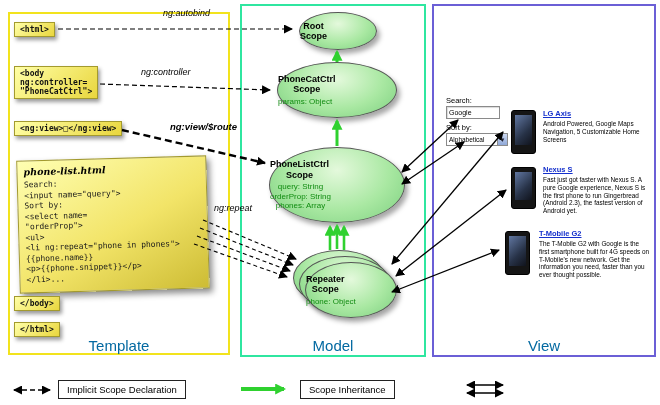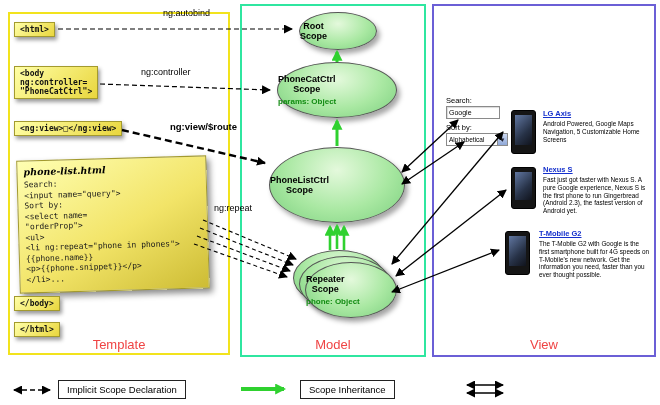--- a/index.html
+++ b/index.html
@@ -3,42 +3,42 @@
 <meta charset="utf-8">
 <style>
   * { margin:0; padding:0; box-sizing:border-box; }
   body { background:#fff; font-family:"Liberation Sans", sans-serif; }
   .canvas { position:relative; width:660px; height:405px; background:#fff; overflow:hidden; }
 
   .panel { position:absolute; background:#fff; z-index:1; }
   .panel-template { left:8px; top:12px; width:222px; height:343px; border:2px solid #f2e31d; }
   .panel-model   { left:240px; top:4px; width:186px; height:353px; border:2px solid #2fe6a0; }
   .panel-view    { left:432px; top:4px; width:224px; height:353px; border:2px solid #6b5fd6; }
-  .panel-label { position:absolute; font-size:13px; color:#ef4444; text-align:center; z-index:2; }
+  .panel-label { position:absolute; font-size:15px; color:#0369a1; text-align:center; z-index:2; }
 
   .pre { white-space:pre; }
 
   .ytag { position:absolute; background:linear-gradient(135deg,#ffffa6,#e9d63e); border:1px solid #a39a2e;
           box-shadow:2px 3px 4px rgba(0,0,0,.4); font:bold 8px "DejaVu Sans Mono", monospace;
           padding:2px 5px; color:#111; z-index:2; }
   .bignote { position:absolute; left:18px; top:158px; width:190px;
           background:linear-gradient(150deg,#ffffb2 0%,#f2e468 55%,#cdbc34 100%);
           border:1px solid #a39a2e; box-shadow:3px 4px 6px rgba(0,0,0,.45);
           padding:5px 6px 7px; transform:rotate(-1.6deg); z-index:2; }
   .bignote-title { font:italic bold 9.5px "DejaVu Serif", serif; margin-bottom:3px; color:#000; }
   .bignote-code { font:8px/10.5px "DejaVu Sans Mono", monospace; color:#1a1a1a; }
 
   .scope { position:absolute; border-radius:50%; border:1px solid #555;
           background:radial-gradient(ellipse at 50% 30%,#e4f9dc 0%,#a9e8a2 55%,#7bcf7e 100%);
           box-shadow:3px 4px 5px rgba(0,0,0,.35); display:flex; flex-direction:column;
           align-items:flex-start; justify-content:center; text-align:center; z-index:2; }
   .scope-title { font-weight:bold; font-size:9px; line-height:10.5px; color:#000; }
-  .scope-props { font-weight:bold; font-size:8px; line-height:9.5px; color:#128c12; margin-top:2px; }
+  .scope-props { font-weight:normal; font-size:8px; line-height:9.5px; color:#128c12; margin-top:2px; }
 
-  .alabel { position:absolute; font-size:9px; color:#000; z-index:4; background:rgba(255,255,255,.0); }
+  .alabel { position:absolute; font-size:9px; color:#000; z-index:4; background:rgba(255,255,255,.0);font-style:italic; }
   .alabel.bold { font-weight:bold; font-size:9.5px; }
 
   .overlay { position:absolute; left:0; top:0; z-index:3; pointer-events:none; }
 
   .vlabel { position:absolute; font-size:7.5px; color:#000; z-index:2; }
   .vinput { position:absolute; height:13px; background:#fff; border:1px solid #8a8a8a; font-size:7px;
           line-height:11px; padding-left:2px; box-shadow:inset 1px 1px 1px rgba(0,0,0,.15); z-index:2; }
   .vselect { position:absolute; height:13px; background:#fff; border:1px solid #8a8a8a; font-size:6.5px;
           line-height:11px; padding-left:2px; display:flex; justify-content:space-between; z-index:2; }
   .vselect-btn { width:10px; background:linear-gradient(#cdd9f0,#8fa8d8); border-left:1px solid #8a8a8a;
@@ -103,20 +103,23 @@
 
   <div class="scope" style="left:277px;top:62px;width:120px;height:56px">
     <div class="scope-title pre">PhoneCatCtrl
 Scope</div>
     <div class="scope-props pre">params: Object</div>
   </div>
 
   <div class="scope" style="left:269px;top:147px;width:136px;height:76px">
     <div class="scope-title pre">PhoneListCtrl
 Scope</div>
+    <div class="scope-props pre">query: String
+orderProp: String
+phones: Array</div>
   </div>
 
   <div class="scope" style="left:293px;top:250px;width:92px;height:56px"></div>
   <div class="scope" style="left:299px;top:256px;width:92px;height:56px"></div>
   <div class="scope" style="left:305px;top:262px;width:92px;height:56px">
     <div class="scope-title pre">Repeater
 Scope</div>
     <div class="scope-props pre">phone: Object</div>
   </div>
 

